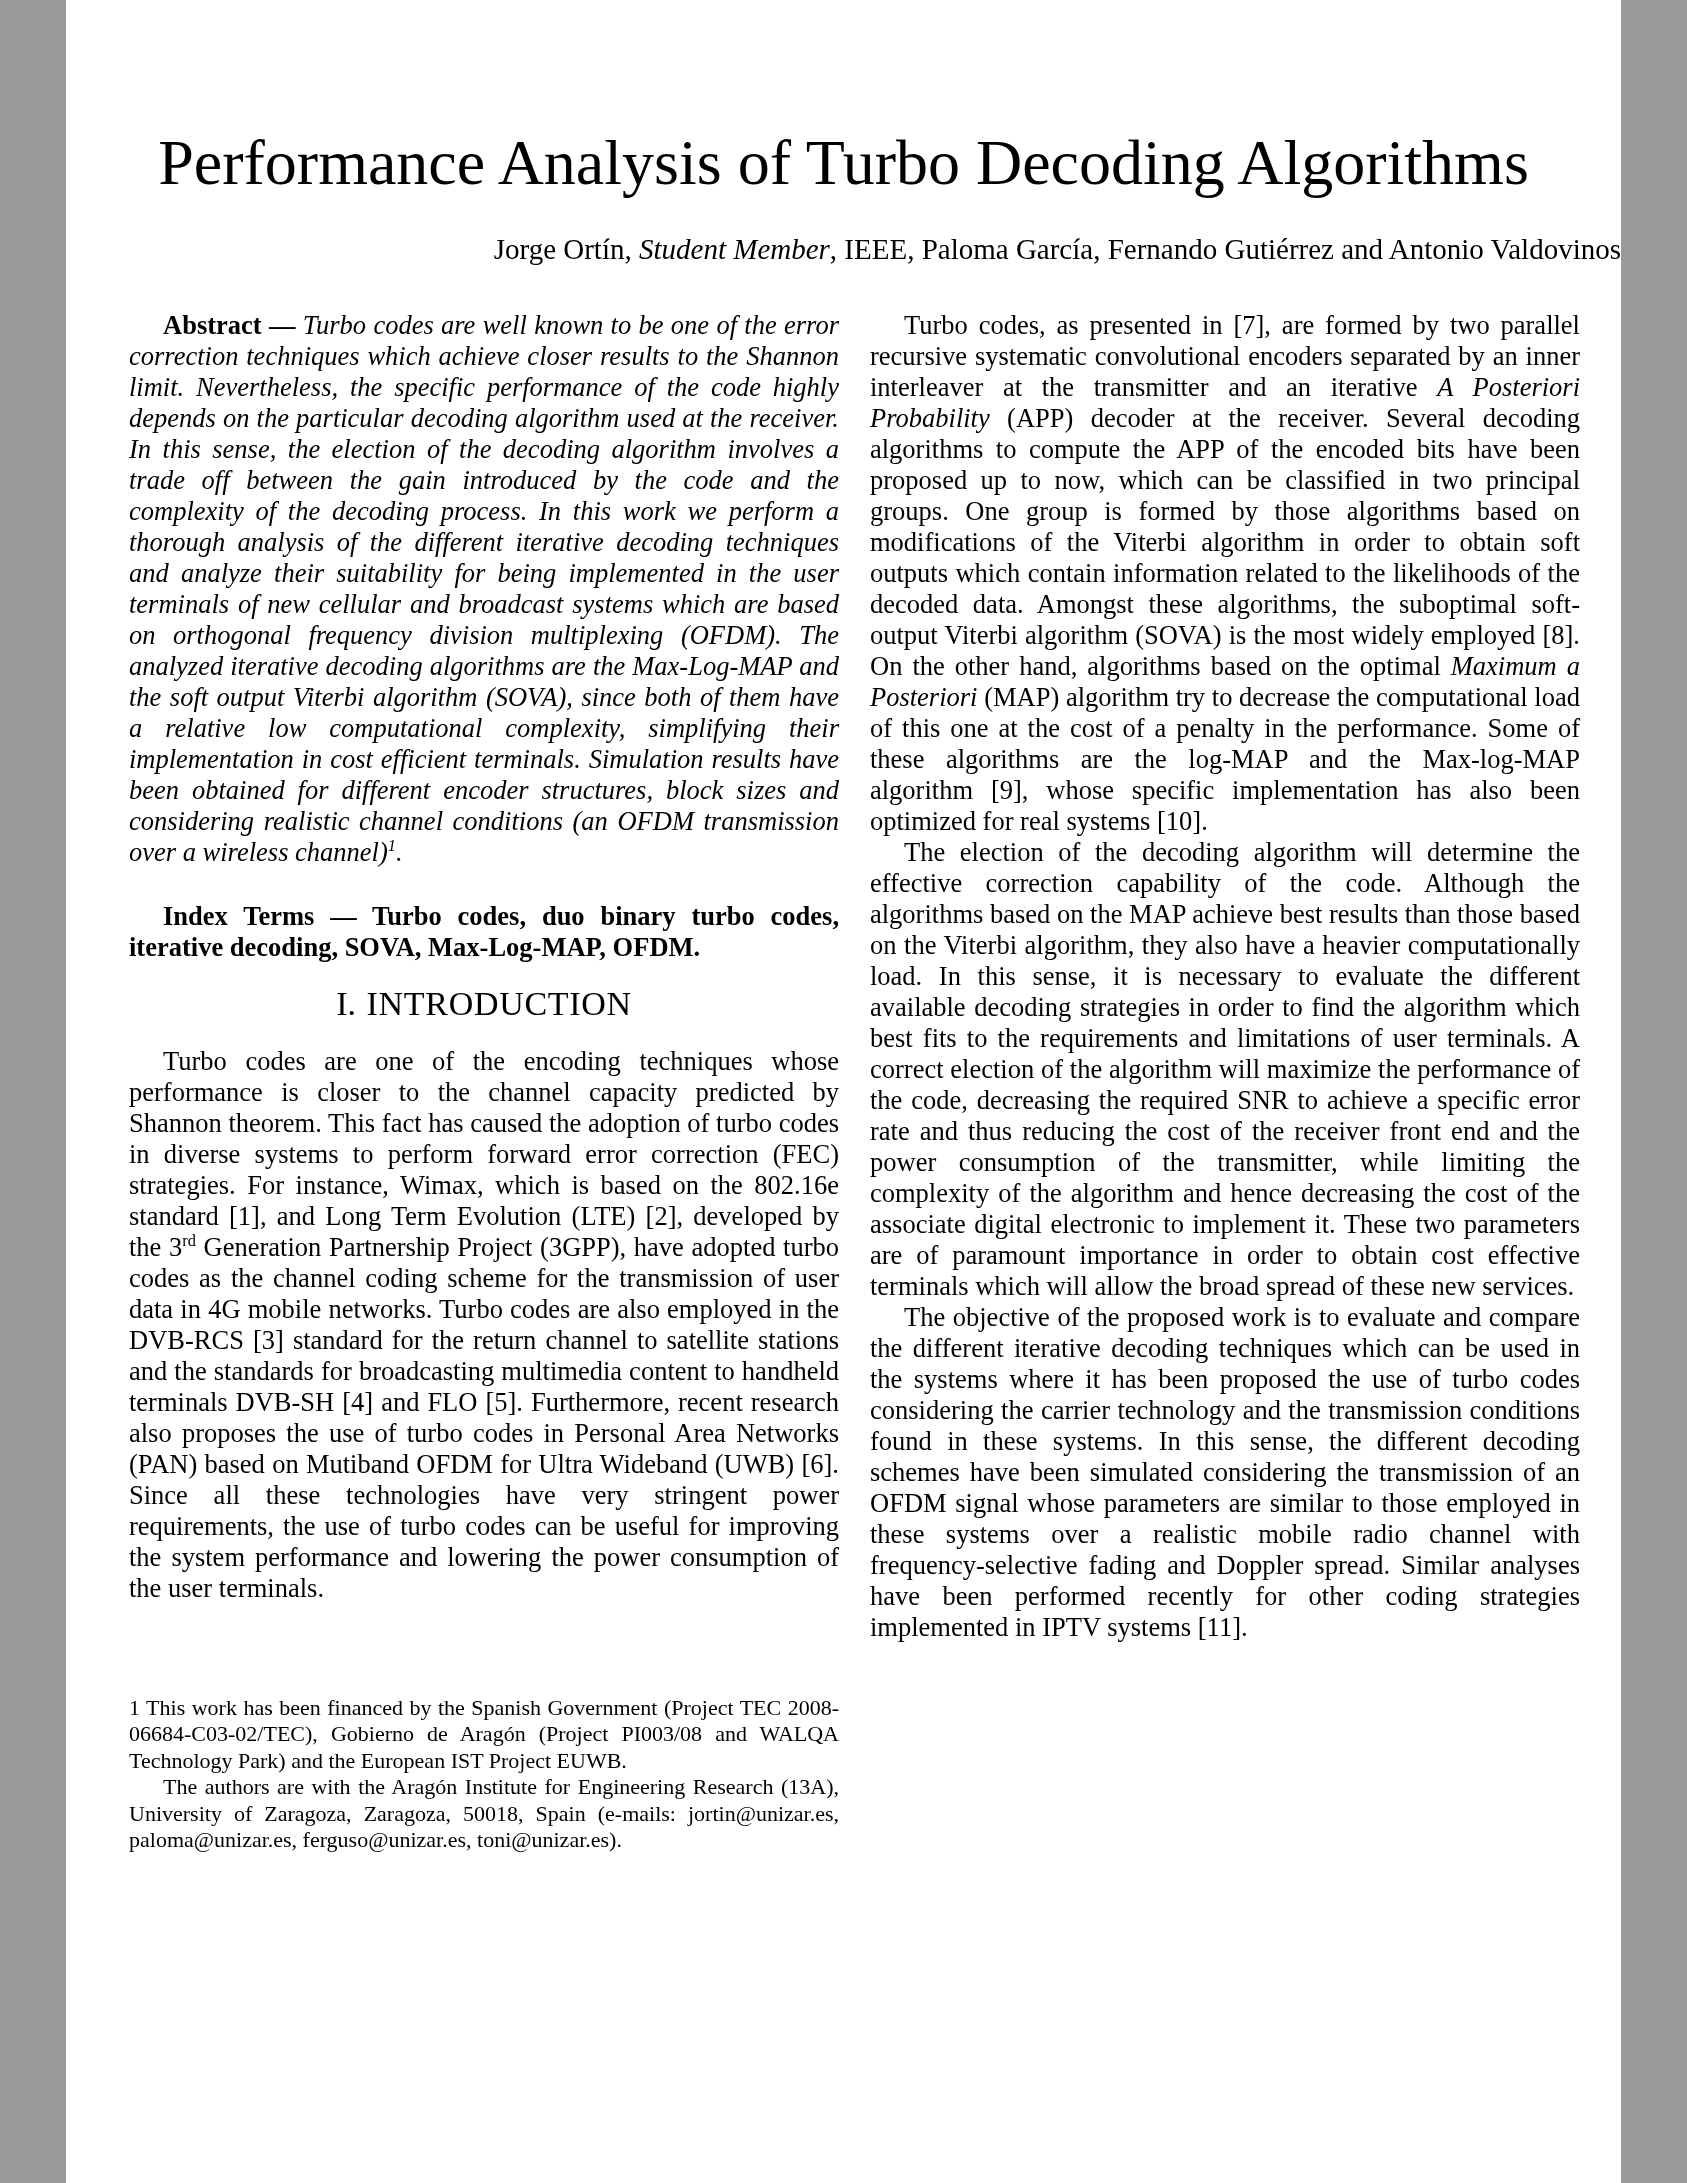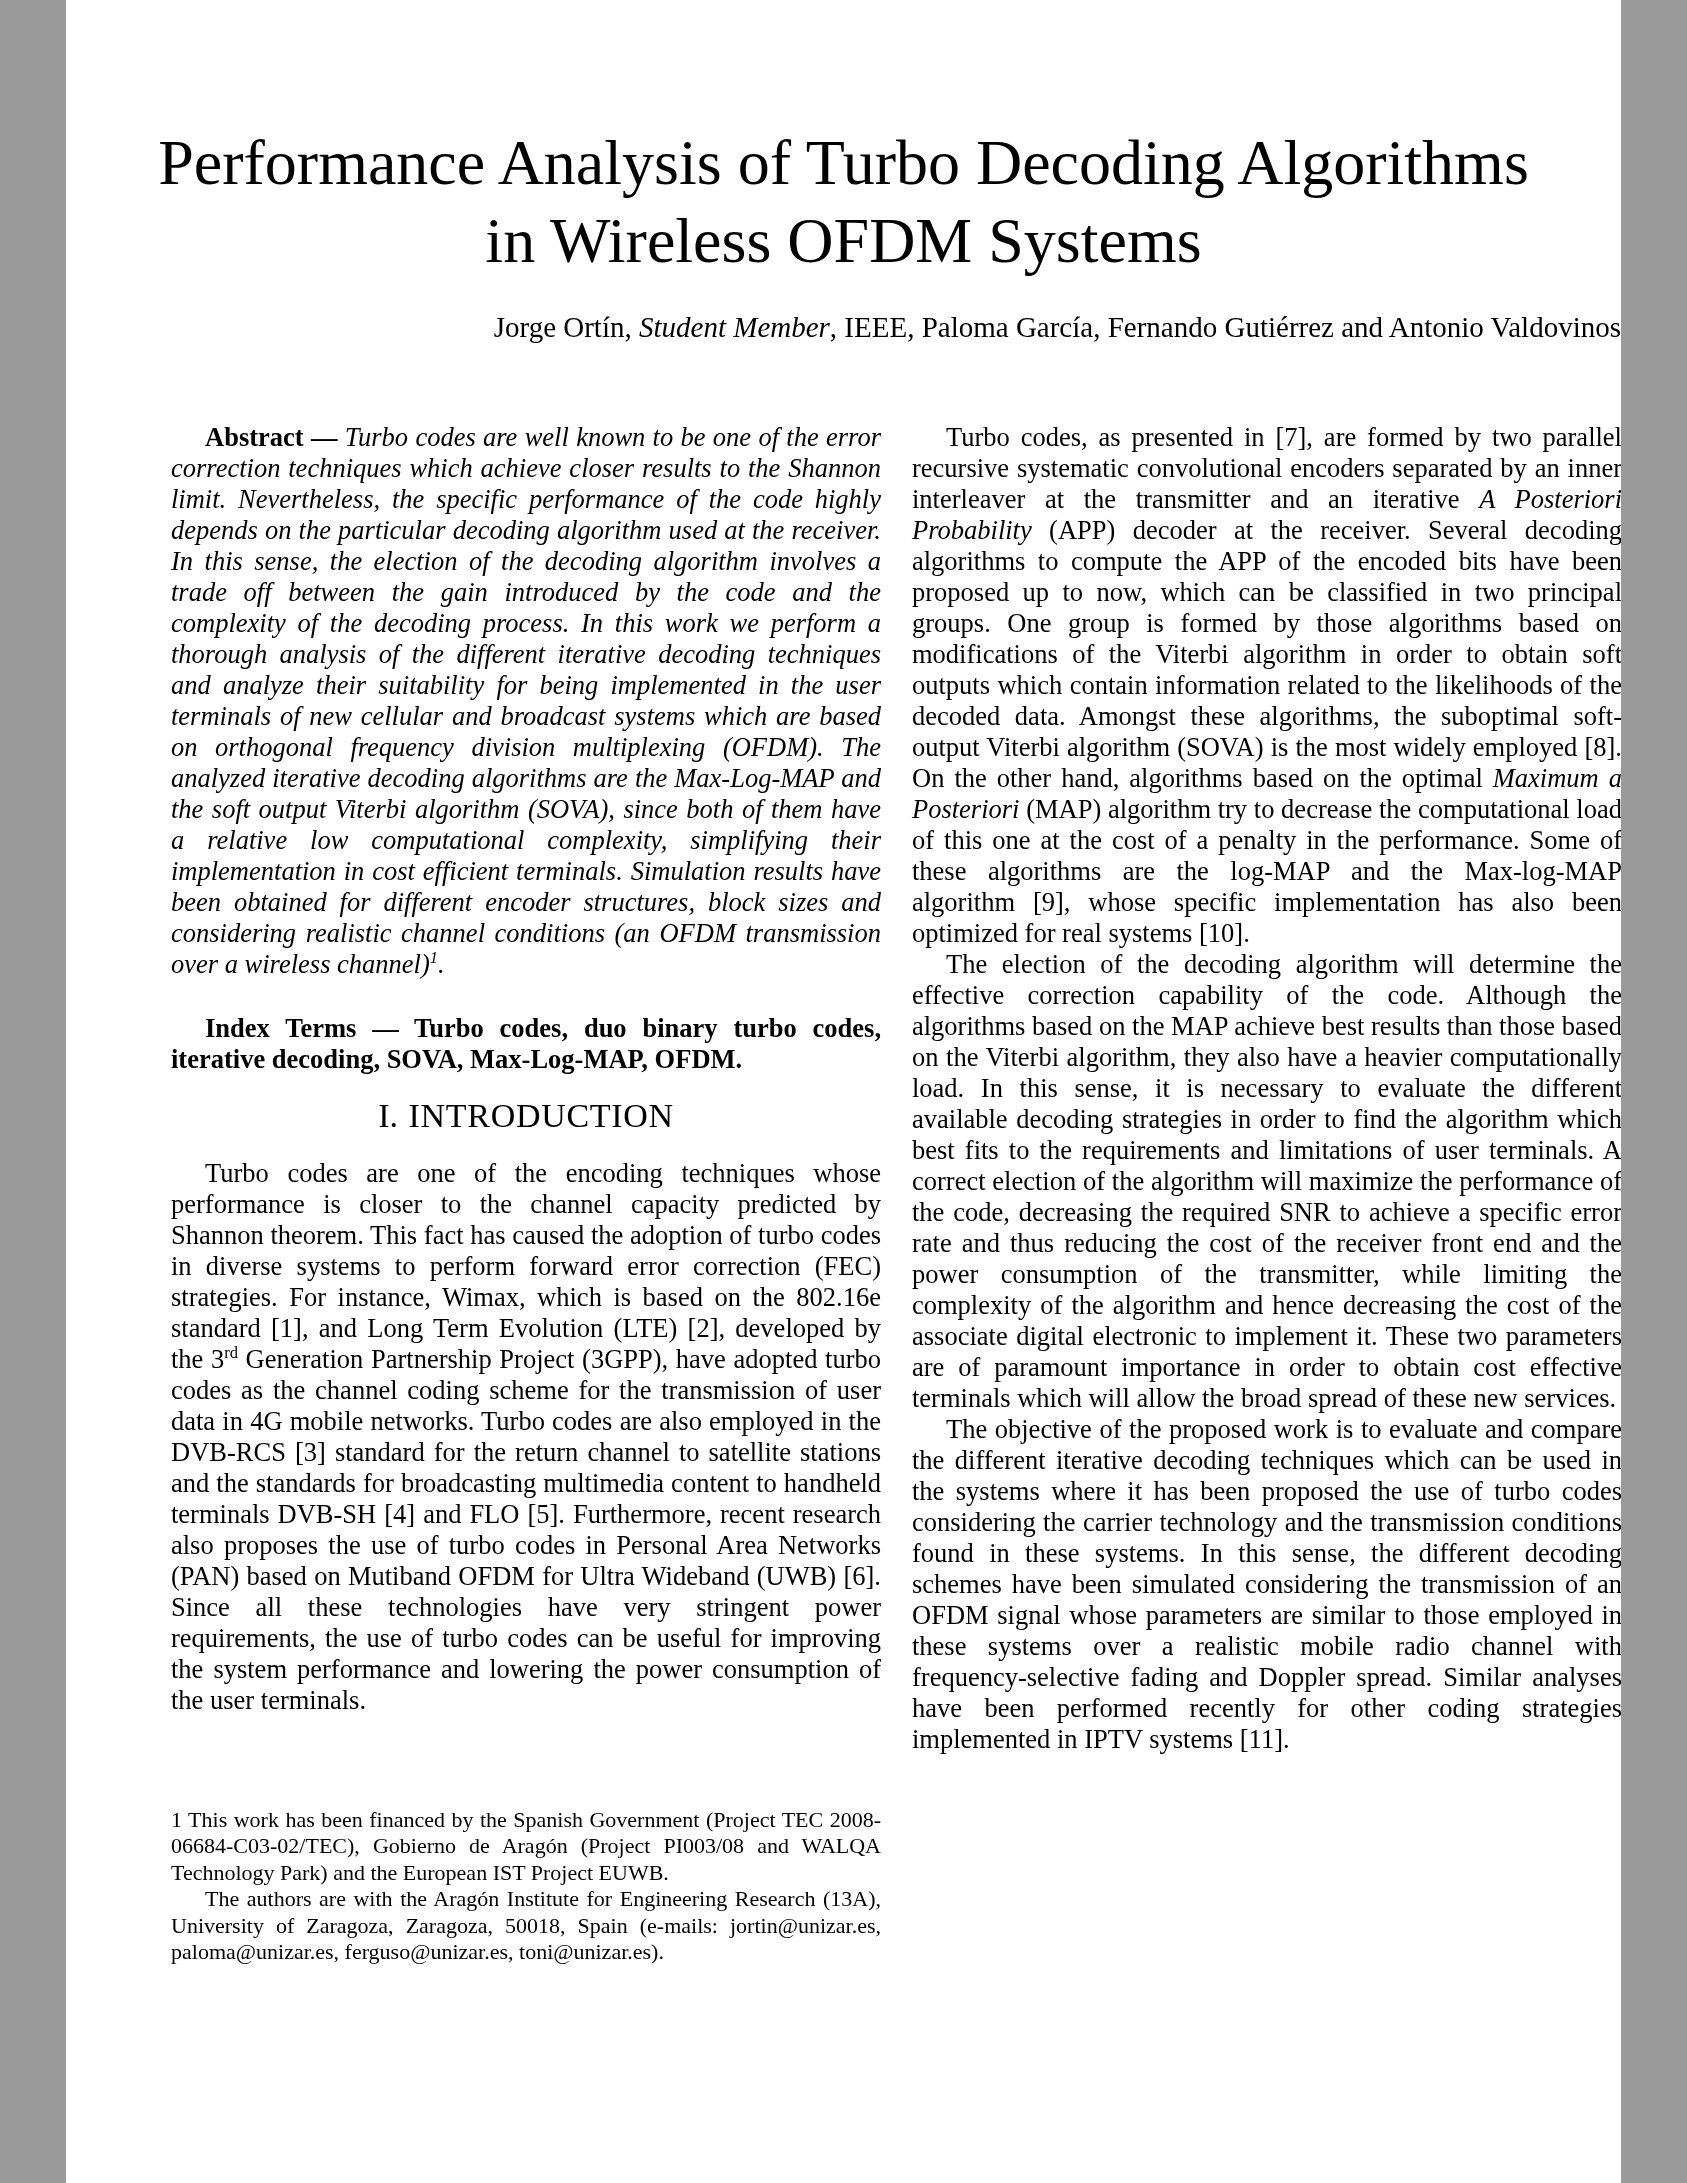--- a/index.html
+++ b/index.html
@@ -3,42 +3,41 @@
 <meta charset="utf-8">
 <style>
   html,body{margin:0;padding:0;background:#9a9a9a;}
   .page{
     width:1555px;height:2183px;background:#ffffff;color:#000000;
     font-family:Liberation Serif, serif;position:relative;overflow:hidden;
     margin:0 auto;
   }
   .title{padding-top:124px;text-align:center;font-size:64px;line-height:78px;font-weight:normal;}
   .authors{margin-top:30px;text-align:right;font-size:29px;line-height:35px;}
-  .columns{display:flex;margin-top:77px;padding-left:105px;padding-right:114px;gap:31px;}
+  .columns{display:flex;margin-top:43px;padding-left:63px;padding-right:114px;gap:31px;}
   .col{flex:0 0 710px;width:710px;}
   .para{margin:0;font-size:26.5px;line-height:31px;text-align:justify;}
   .indent{text-indent:34px;}
   .b{font-weight:bold;}
   .it{font-style:italic;}
   .index-terms{margin-top:33px;font-weight:bold;}
   .section-heading{margin:25px 0 26.5px 0;text-align:center;font-size:34px;line-height:31px;font-weight:normal;}
   .sec-title{margin-left:10.6px;letter-spacing:0.7px;}
   .footnote{margin-top:91px;font-size:22px;line-height:26.5px;}
   .fn-para{margin:0;text-align:justify;}
   .fn-indent{text-indent:34px;}
   sup{font-size:0.62em;vertical-align:super;line-height:0;}
 </style>
 </head>
 <body>
 
 <div class="page">
 
   <div class="title">
     <div>Performance Analysis of Turbo Decoding Algorithms</div>
-    <div>in Wireless OFDM Systems</div>
   </div>
 
   <div class="authors"><span>Jorge Ortín, </span><span class="it">Student Member</span><span>, IEEE, Paloma García, Fernando Gutiérrez and Antonio Valdovinos</span></div>
 
   <div class="columns">
 
     <div class="col">
 
       <p class="para indent"><span class="b">Abstract — </span><span class="it">Turbo codes are well known to be one of the error correction techniques which achieve closer results to the Shannon limit. Nevertheless, the specific performance of the code highly depends on the particular decoding algorithm used at the receiver. In this sense, the election of the decoding algorithm involves a trade off between the gain introduced by the code and the complexity of the decoding process. In this work we perform a thorough analysis of the different iterative decoding techniques and analyze their suitability for being implemented in the user terminals of new cellular and broadcast systems which are based on orthogonal frequency division multiplexing (OFDM). The analyzed iterative decoding algorithms are the Max-Log-MAP and the soft output Viterbi algorithm (SOVA), since both of them have a relative low computational complexity, simplifying their implementation in cost efficient terminals. Simulation results have been obtained for different encoder structures, block sizes and considering realistic channel conditions (an OFDM transmission over a wireless channel)</span><sup class="it">1</sup><span class="it">.</span></p>
 

